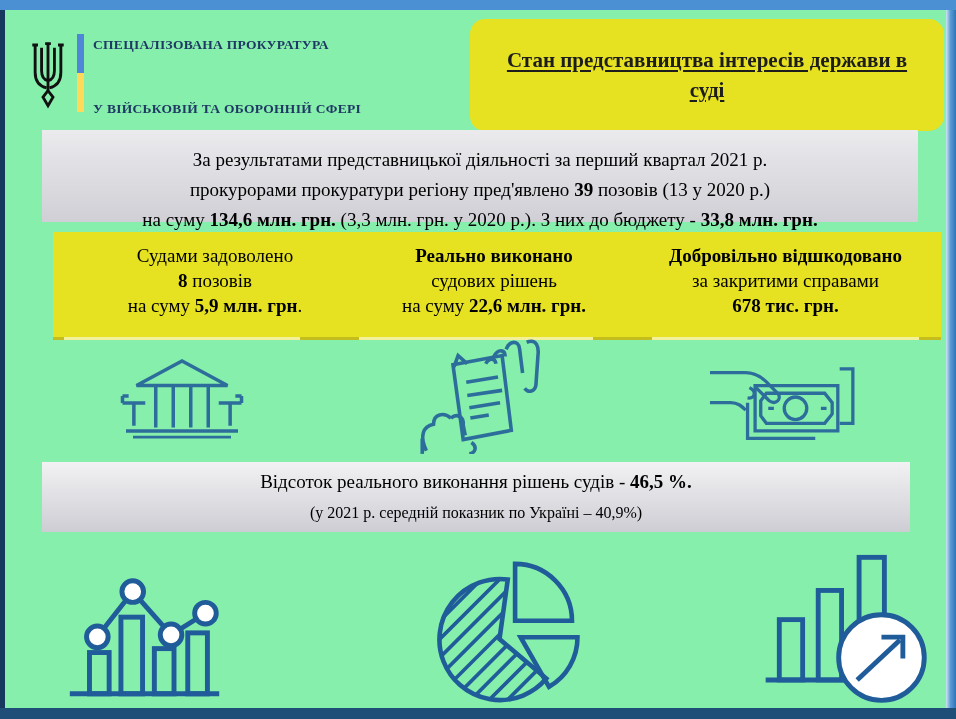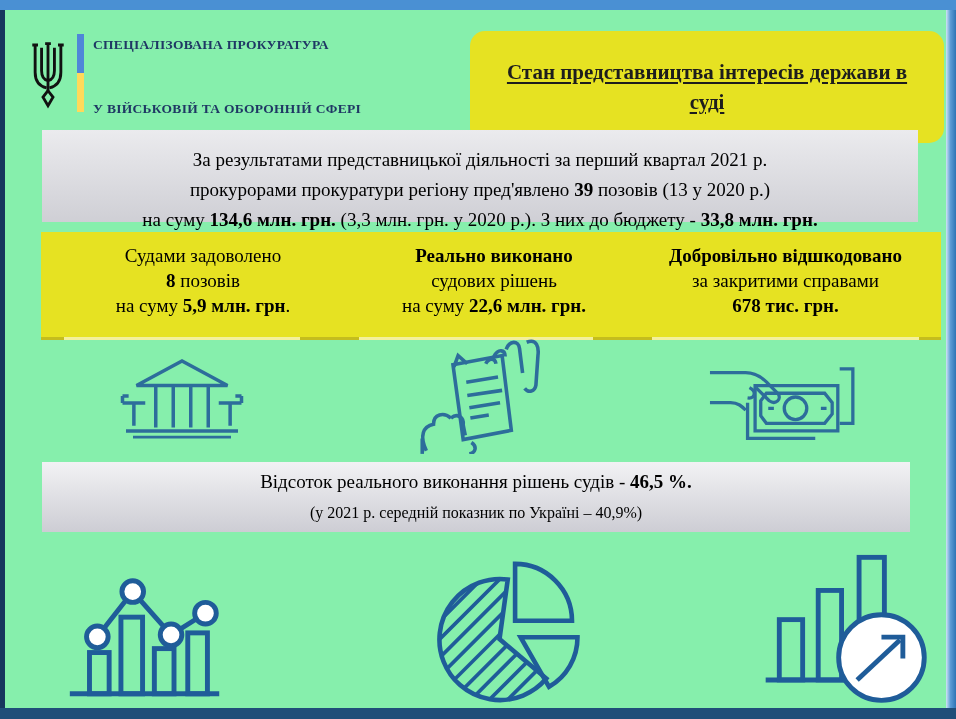--- a/index.html
+++ b/index.html
@@ -10,38 +10,38 @@
   .frame-top{position:absolute;left:0;top:0;width:100%;height:10px;background:#4a90d3;}
   .frame-bottom{position:absolute;left:0;bottom:0;width:100%;height:11px;background:#1f4e79;}
   .frame-right{position:absolute;right:0;top:0;width:10px;height:100%;
                background:linear-gradient(90deg,#cfe3f4,#5b9bd5 45%,#2e74b5);}
   
   .logo{position:absolute;left:28px;top:34px;display:flex;gap:9px;align-items:stretch;}
   .flag-bar{width:7px;height:78px;background:linear-gradient(180deg,#4f86d8 0 50%,#ffd95a 50% 100%);}
   .logo-text{display:flex;flex-direction:column;justify-content:space-between;padding:3px 0;}
   .logo-text div{font-weight:700;font-size:13.5px;color:#1f3864;letter-spacing:.3px;white-space:nowrap;}
   
-  .title-banner{position:absolute;left:470px;top:31px;width:474px;height:112px;background:#e6e222;
+  .title-banner{position:absolute;left:470px;top:19px;width:474px;height:112px;background:#e6e222;
                 display:flex;align-items:center;justify-content:center;text-align:center;padding:0 22px;box-sizing:border-box;border-radius:15px;}
   .title-banner span{font-weight:700;font-size:21px;line-height:30px;color:#1d1d1d;
                      text-decoration:underline;text-underline-offset:3px;}
   
   .summary-panel{position:absolute;left:42px;top:130px;width:876px;height:92px;
                  background:linear-gradient(180deg,#ebebee,#cfcfd5);
                  text-align:center;font-size:19px;line-height:30px;padding-top:15px;box-sizing:border-box;}
   .execution-panel{position:absolute;left:42px;top:462px;width:868px;height:70px;
                  background:linear-gradient(180deg,#f2f2f4,#cdcdd4);
                  text-align:center;box-sizing:border-box;padding-top:4px;}
   .execution-panel .l1{font-size:19px;line-height:32px;}
   .execution-panel .l2{font-size:16px;line-height:30px;}
   .b{font-weight:700;}
   
   .card{position:absolute;top:232px;height:94px;background:#e6e222;border-bottom:3px solid #c4bd1e;
         text-align:center;font-size:19px;line-height:25px;padding-top:11px;box-sizing:content-box;}
-  .card-1{left:41px;width:324px;}
+  .card-1{left:53px;width:324px;}
   .card-2{left:337px;width:314px;}
   .card-3{left:630px;width:311px;}
   .card-shadow{position:absolute;top:337px;height:3px;background:#f3f09b;}
   .sh-1{left:64px;width:236px;}
   .sh-2{left:359px;width:234px;}
   .sh-3{left:652px;width:267px;}
   
   .icon{position:absolute;}
   .icon svg{display:block;}
   .i-court{left:112px;top:352px;}

